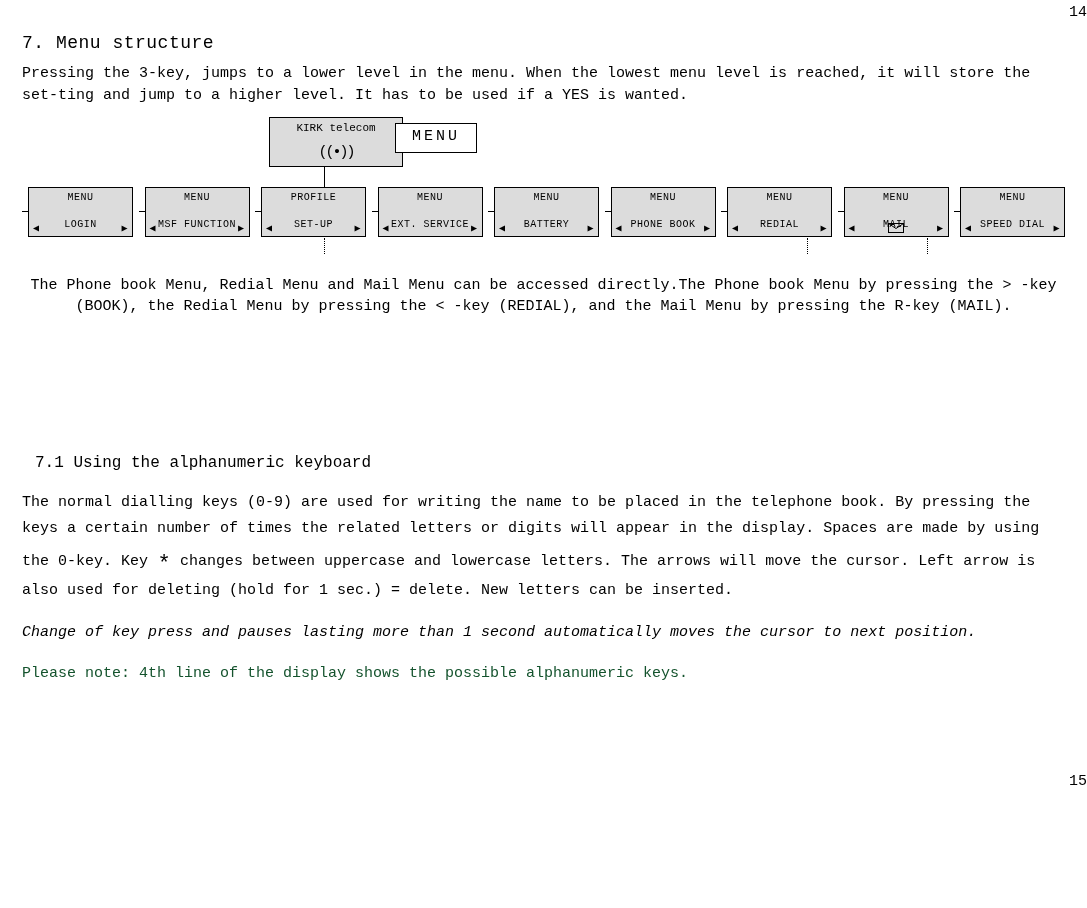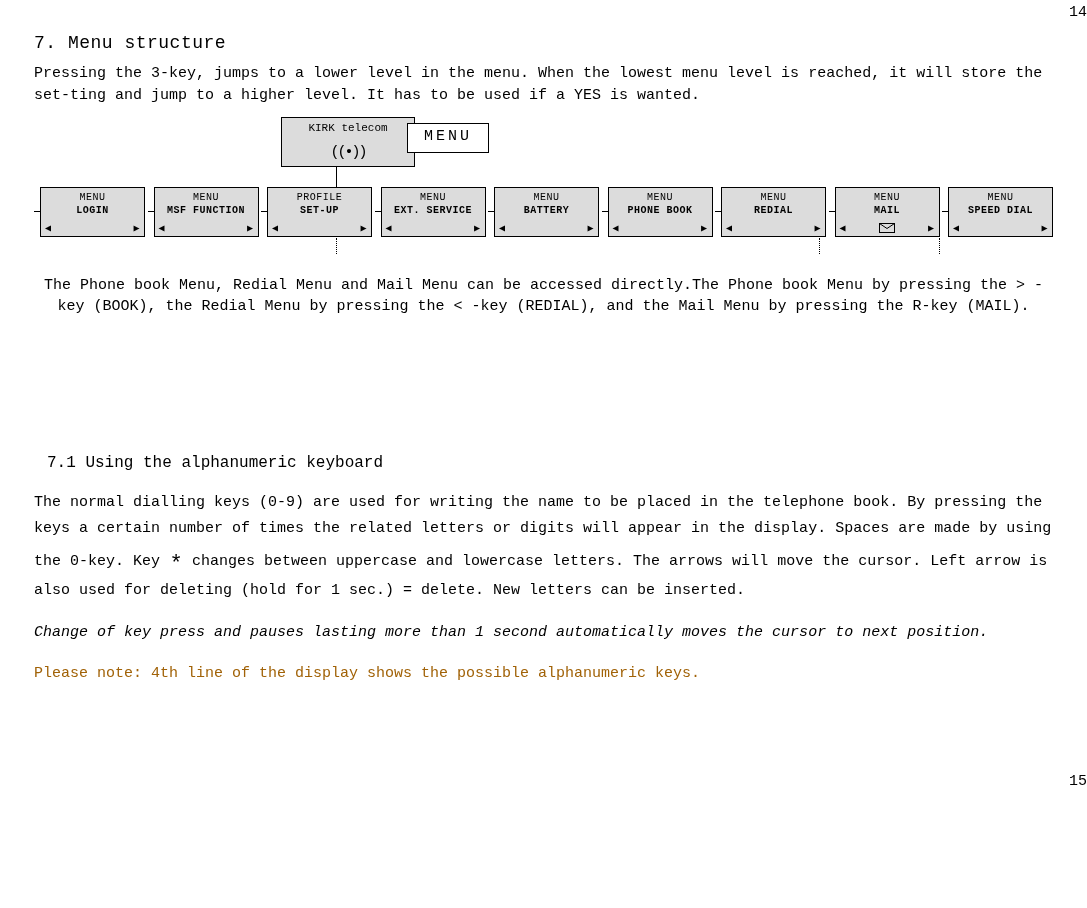--- a/index.html
+++ b/index.html
@@ -9,21 +9,21 @@
     font-size: 15px;
     color: #000;
     width: 1087px;
     background: #fff;
   }
   .page-num-top, .page-num-bottom {
     text-align: right;
     font-size: 15px;
     padding: 4px 0;
   }
-  .content { padding: 0 34px; }
+  .content { padding: 0 22px; }
   .heading { font-size: 18px; margin: 8px 0 10px 0; letter-spacing: 0.5px; }
   .para { margin: 0 0 4px 0; line-height: 1.45; }
   .diagram-area { position: relative; height: 140px; margin: 10px 0 2px 0; }
   .top-box {
     position: absolute;
     border: 1px solid #000;
     background: #dcdcdc;
     text-align: center;
     font-size: 11px;
     padding: 4px 4px 2px 4px;
@@ -44,33 +44,33 @@
   .connector { width: 12px; border-top: 1px solid #000; height: 0; }
   .connector:first-child { width: 6px; }
   .menu-box {
     width: 105px; height: 50px;
     border: 1px solid #000; background: #dcdcdc;
     box-sizing: border-box; position: relative;
     display: flex; flex-direction: column; align-items: center;
     font-size: 10px; letter-spacing: 0.5px;
   }
   .menu-box .line1 { margin-top: 4px; }
-  .menu-box .line2 { margin-top: 2px; font-weight: bold; }
+  .menu-box .line2 { margin-top: 16px; }
   .menu-box .navrow {
     position: absolute; bottom: 2px; left: 4px; right: 4px;
     display: flex; justify-content: space-between; align-items: center;
     font-size: 10px;
   }
   .mail-icon svg { display:block; }
   .dot-line { position:absolute; width:0; border-left:1px dotted #000; top:121px; height:16px; }
   .spacer { height: 120px; }
   .subheading { font-size: 16px; margin: 12px 0 18px 13px; }
   .p71 { line-height: 1.7; }
   .star { font-size: 22px; position: relative; top: 5px; display:inline-block; width:14px; text-align:center;}
-  .note { color: #a16207; margin-top: 18px; }
+  .note { color: #14532d; margin-top: 18px; }
 </style>
 </head>
 <body>
 
 <div class="page-num-top">14</div>
 
 <div class="content">
   <div class="heading">7. Menu structure</div>
 
   <div class="para">Pressing the  3-key, jumps to a lower level in the menu. When the lowest menu level is reached, it will store the set-ting and jump to a higher level. It has to be used if a  YES  is wanted.</div>

